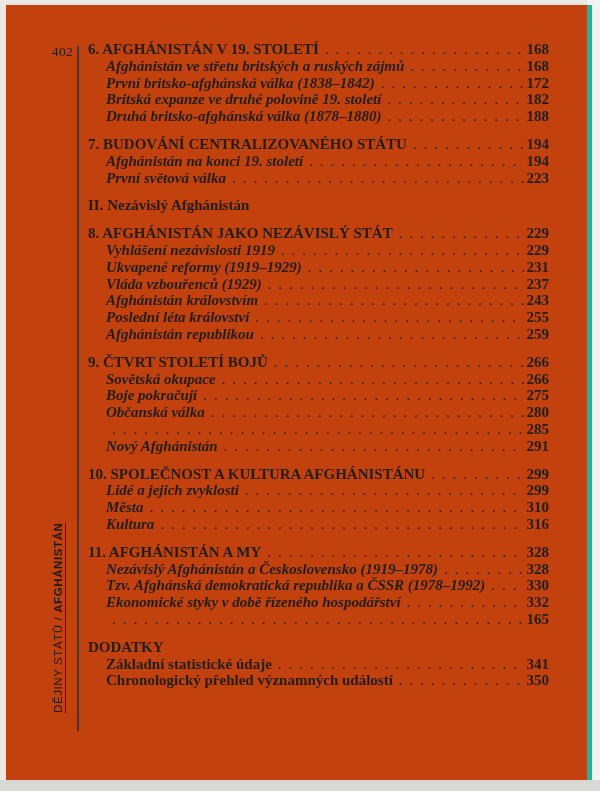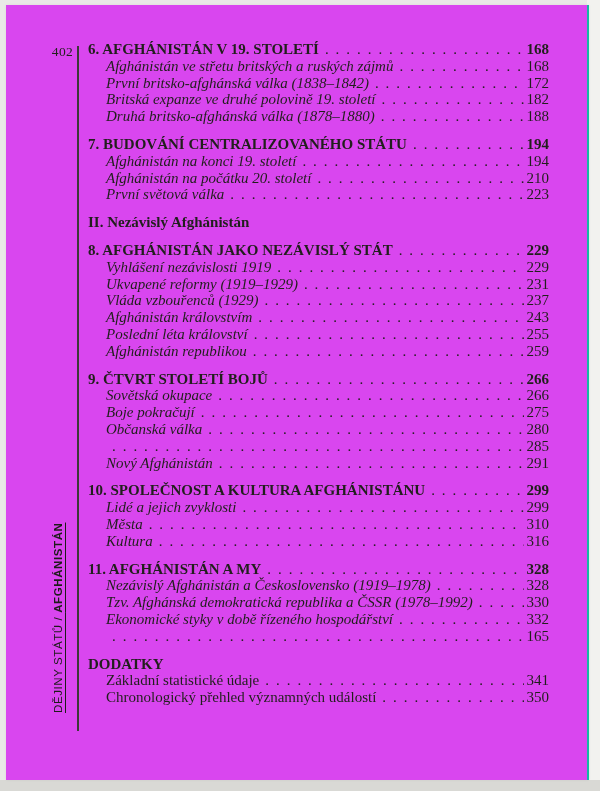--- a/index.html
+++ b/index.html
@@ -5,22 +5,22 @@
   html,body{margin:0;padding:0;}
   body{
     width:600px;height:791px;position:relative;overflow:hidden;
     background:#e9e9e6;
     font-family:"Liberation Serif","DejaVu Serif",serif;
   }
   .scan-edge-right{position:absolute;left:587px;top:0;width:13px;height:791px;background:#f2f2ef;}
   .scan-edge-bottom{position:absolute;left:0;top:780px;width:600px;height:11px;background:#d9d9d5;}
   .page{
     position:absolute;left:6px;top:5px;width:581px;height:775px;
-    background:#d946ef;
-    border-right:2px solid #14b8a6;
+    background:#c2410c;
+    border-right:5px solid #14b8a6;
     box-shadow:0 0 3px rgba(0,0,0,0.06);
   }
   .folio{
     position:absolute;left:26px;top:39px;width:41px;
     text-align:right;font-size:13.5px;color:#23211e;letter-spacing:0.3px;
   }
   .vrule{
     position:absolute;left:71px;top:41px;width:2px;height:685px;
     background:#3b3937;
   }
@@ -34,21 +34,21 @@
   }
   .spine .spine-title{font-weight:bold;}
   .toc{
     position:absolute;left:82px;top:36px;width:461px;
     font-size:15px;line-height:16.8px;color:#211f1c;
   }
   .sec{margin-top:11px;}
   .sec:first-child{margin-top:0;}
   .row{display:flex;align-items:baseline;}
   .row.head{font-weight:bold;}
-  .row.sub{padding-left:18px;}
+  .row.sub{padding-left:18px;font-weight:bold;}
   .row.sub.italic .lbl{font-style:italic;}
   .lbl{white-space:nowrap;}
   .leader{
     flex:1;overflow:hidden;white-space:nowrap;
     margin:0 3px 0 6px;min-width:8px;
     font-weight:normal;font-style:normal;color:#23211e;
   }
   .leader::after{
     content:". . . . . . . . . . . . . . . . . . . . . . . . . . . . . . . . . . . . . . . . . . . . . . . . . . . . . . . . . . . . . . . . . . . .";
     letter-spacing:1.6px;
@@ -99,25 +99,20 @@
           <span class="lbl">7. BUDOVÁNÍ CENTRALIZOVANÉHO STÁTU</span>
           <span class="leader"></span>
           <span class="num">194</span>
         </div>
         <div class="row sub italic">
           <span class="lbl">Afghánistán na konci 19. století</span>
           <span class="leader"></span>
           <span class="num">194</span>
         </div>
         <div class="row sub italic">
-          <span class="lbl">Afghánistán na počátku 20. století</span>
-          <span class="leader"></span>
-          <span class="num">210</span>
-        </div>
-        <div class="row sub italic">
           <span class="lbl">První světová válka</span>
           <span class="leader"></span>
           <span class="num">223</span>
         </div>
       </div>
       <div class="sec">
         <div class="row head">
           <span class="lbl">II. Nezávislý Afghánistán</span>
         </div>
       </div>

